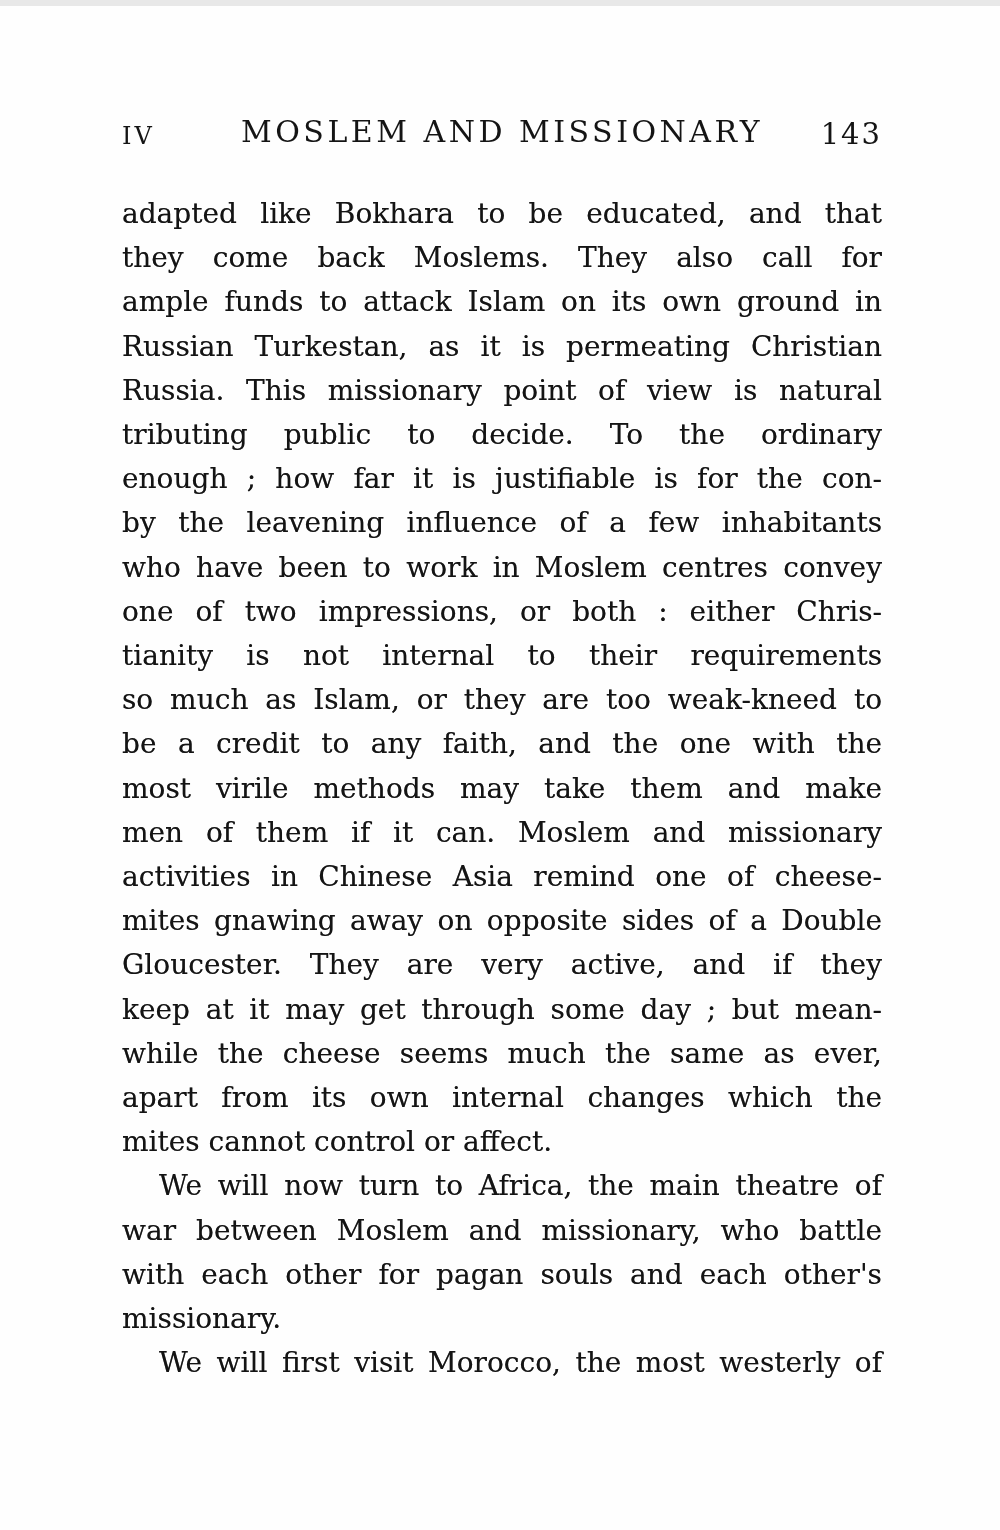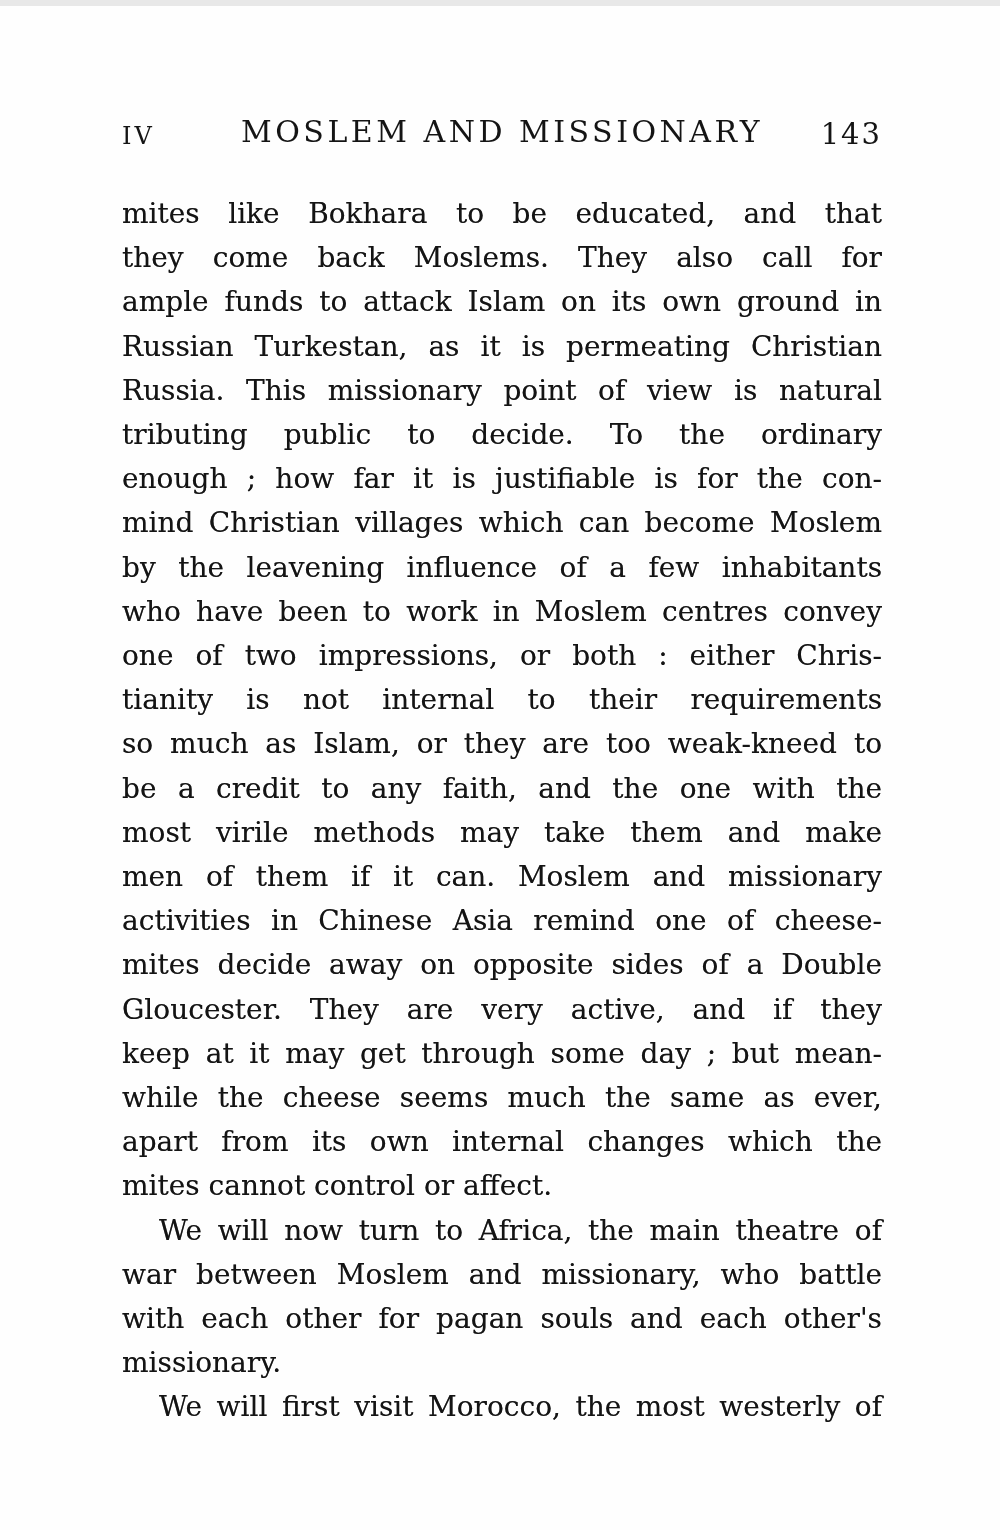--- a/index.html
+++ b/index.html
@@ -76,38 +76,37 @@
 
   <div class="running-header">
     <span class="chapter-numeral">IV</span>
     <span class="running-title">MOSLEM AND MISSIONARY</span>
     <span class="page-number">143</span>
   </div>
 
   <div class="page-body">
 
   <div class="paragraph">
-        <div class="text-line">mites like Bokhara to be educated, and that</div>
+        <div class="text-line">adapted like Bokhara to be educated, and that</div>
         <div class="text-line">they come back Moslems.  They also call for</div>
         <div class="text-line">ample funds to attack Islam on its own ground in</div>
         <div class="text-line">Russian Turkestan, as it is permeating Christian</div>
         <div class="text-line">Russia.  This missionary point of view is natural</div>
         <div class="text-line">tributing public to decide.  To the ordinary</div>
         <div class="text-line">enough ;  how far it is justifiable is for the con-</div>
-        <div class="text-line">mind Christian villages which can become Moslem</div>
         <div class="text-line">by the leavening influence of a few inhabitants</div>
         <div class="text-line">who have been to work in Moslem centres convey</div>
         <div class="text-line">one of two impressions, or both :  either Chris-</div>
         <div class="text-line">tianity is not internal to their requirements</div>
         <div class="text-line">so much as Islam, or they are too weak-kneed to</div>
         <div class="text-line">be a credit to any faith, and the one with the</div>
         <div class="text-line">most virile methods may take them and make</div>
         <div class="text-line">men of them if it can.  Moslem and missionary</div>
         <div class="text-line">activities in Chinese Asia remind one of cheese-</div>
-        <div class="text-line">mites decide away on opposite sides of a Double</div>
+        <div class="text-line">mites gnawing away on opposite sides of a Double</div>
         <div class="text-line">Gloucester.  They are very active, and if they</div>
         <div class="text-line">keep at it may get through some day ;  but mean-</div>
         <div class="text-line">while the cheese seems much the same as ever,</div>
         <div class="text-line">apart from its own internal changes which the</div>
         <div class="text-line last-line">mites cannot control or affect.</div>
       </div>
       <div class="paragraph">
         <div class="text-line indented">We will now turn to Africa, the main theatre of</div>
         <div class="text-line">war between Moslem and missionary, who battle</div>
         <div class="text-line">with each other for pagan souls and each other's</div>

